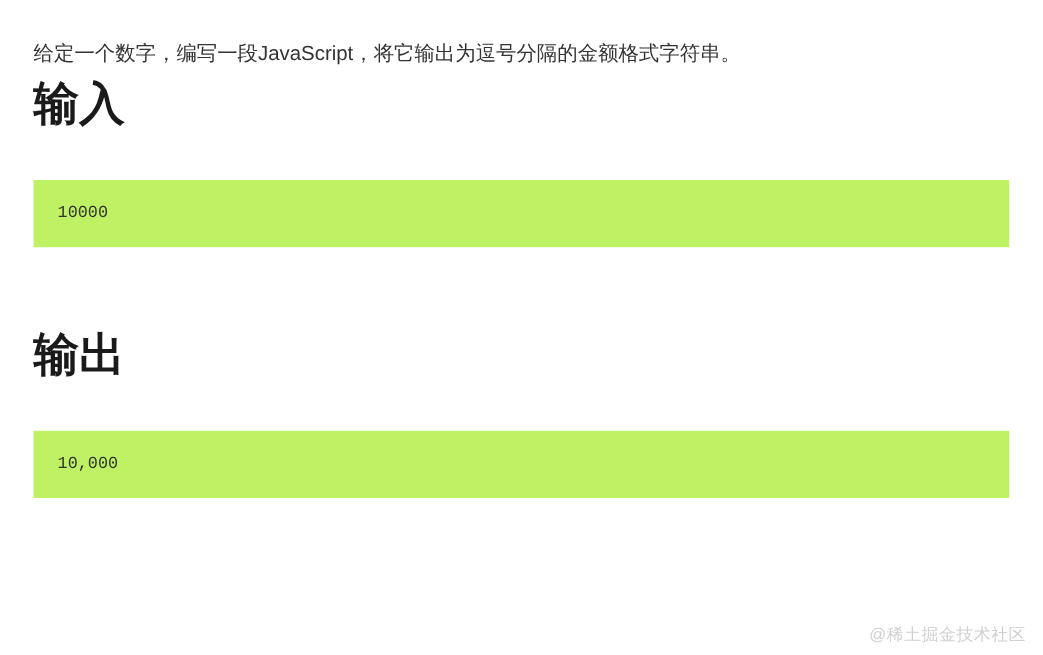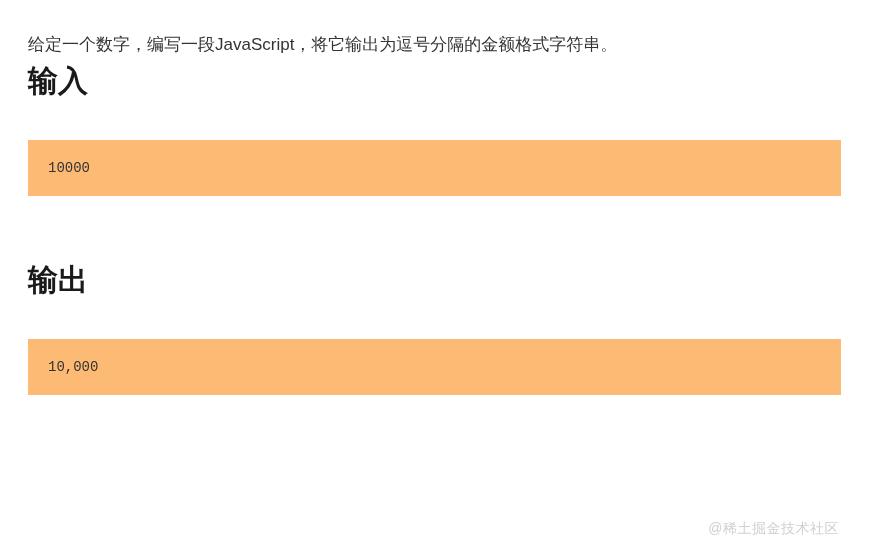--- a/index.html
+++ b/index.html
@@ -11,38 +11,38 @@
     color: #333333;
     position: relative;
     padding: 30px 28px 0 28px;
   }
   .desc {
     font-size: 17px;
     line-height: 1.8;
     color: #333333;
   }
   .heading {
-    font-size: 30px;
+    font-size: 38px;
     font-weight: 600;
     color: #1a1a1a;
     margin-bottom: 38px;
   }
   .codeblock {
-    background: #fdba74;
+    background: #bef264;
     padding: 20px 20px;
     font-family: "SFMono-Regular", Consolas, "Liberation Mono", Menlo, monospace;
     font-size: 14px;
     color: #333333;
     margin-bottom: 64px;
     width: 100%;
   }
   .codeblock.last { margin-bottom: 0; }
   .watermark {
     position: absolute;
-    right: 30px;
+    right: 14px;
     bottom: 8px;
     font-size: 14px;
     color: #d0d0d0;
     letter-spacing: 0.5px;
     user-select: none;
   }
 </style>
 </head>
 <body>
 

